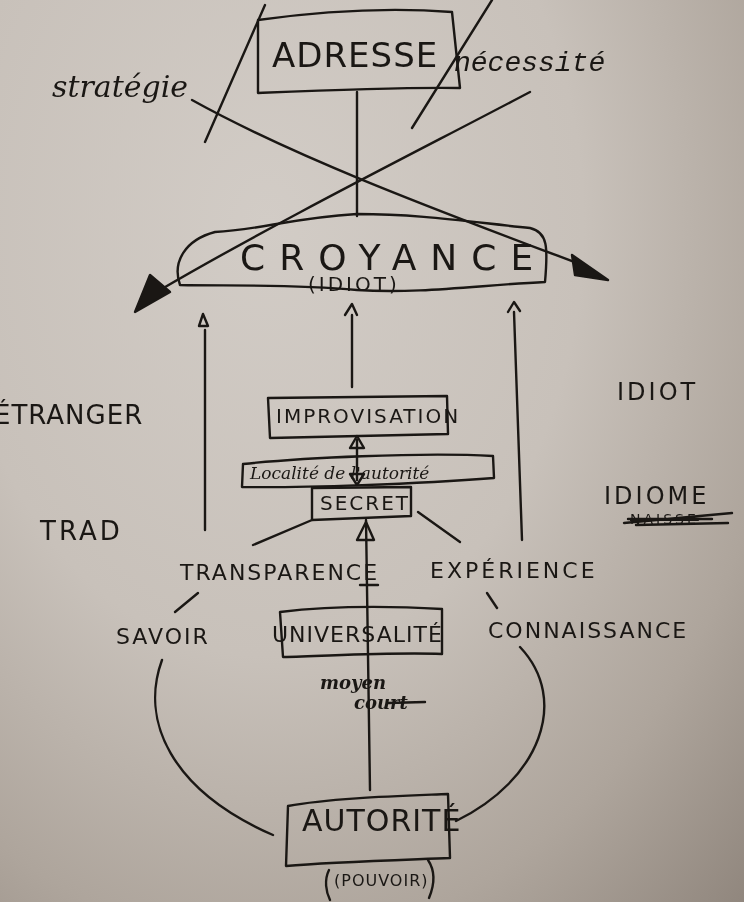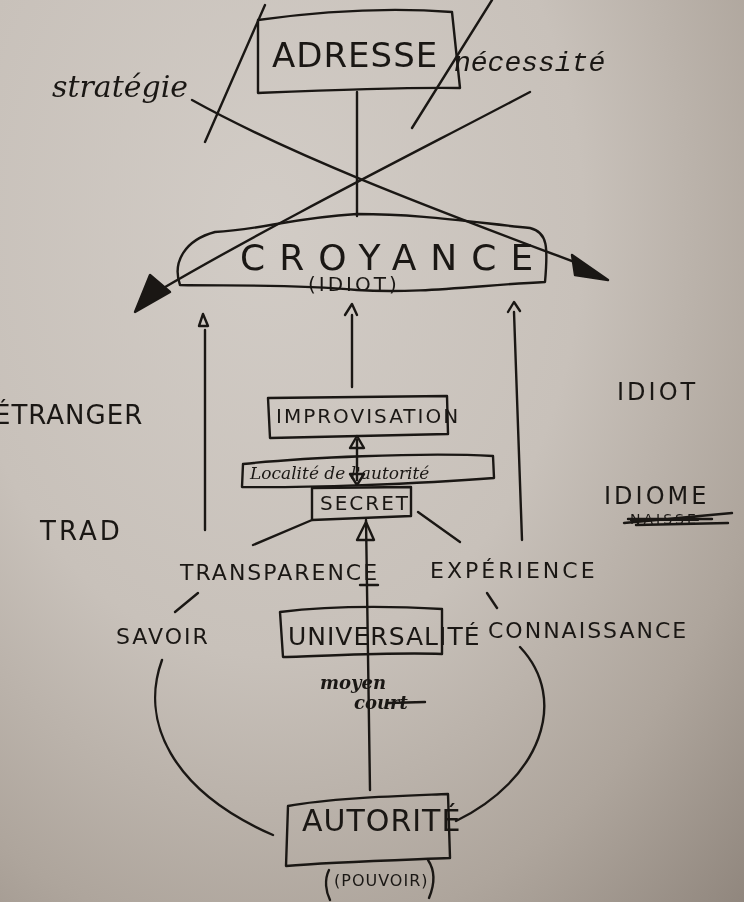--- a/index.html
+++ b/index.html
@@ -100,20 +100,20 @@
   <div class="label struck" style="left:630px; top:512px; font-size:14px;">NAISSE</div>
 
   <div class="label" style="left:276px; top:406px; font-size:20px; letter-spacing:2px;">IMPROVISATION</div>
   <div class="label cursive" style="left:250px; top:465px; font-size:17px;">Localité de l'autorité</div>
   <div class="label" style="left:320px; top:493px; font-size:20px; letter-spacing:2px;">SECRET</div>
 
   <div class="label" style="left:180px; top:562px; font-size:22px; letter-spacing:2px;">TRANSPARENCE</div>
   <div class="label" style="left:430px; top:560px; font-size:22px; letter-spacing:3px;">EXPÉRIENCE</div>
   <div class="label" style="left:116px; top:626px; font-size:22px; letter-spacing:2px;">SAVOIR</div>
   <div class="label" style="left:488px; top:620px; font-size:22px; letter-spacing:2px;">CONNAISSANCE</div>
-  <div class="label" style="left:288px; top:624px; font-size:25px; letter-spacing:1px;">UNIVERSALITÉ</div>
+  <div class="label" style="left:272px; top:624px; font-size:22px; letter-spacing:1px;">UNIVERSALITÉ</div>
   <div class="label cursive" style="left:320px; top:674px; font-size:18px; font-weight:bold;">moyen</div>
   <div class="label cursive" style="left:354px; top:694px; font-size:18px; font-weight:bold;">court</div>
 
   <div class="label" style="left:302px; top:806px; font-size:30px; letter-spacing:1px;">AUTORITÉ</div>
   <div class="label" style="left:334px; top:873px; font-size:16px; letter-spacing:1px;">(POUVOIR)</div>
 
 </div>
 
 </body></html>

